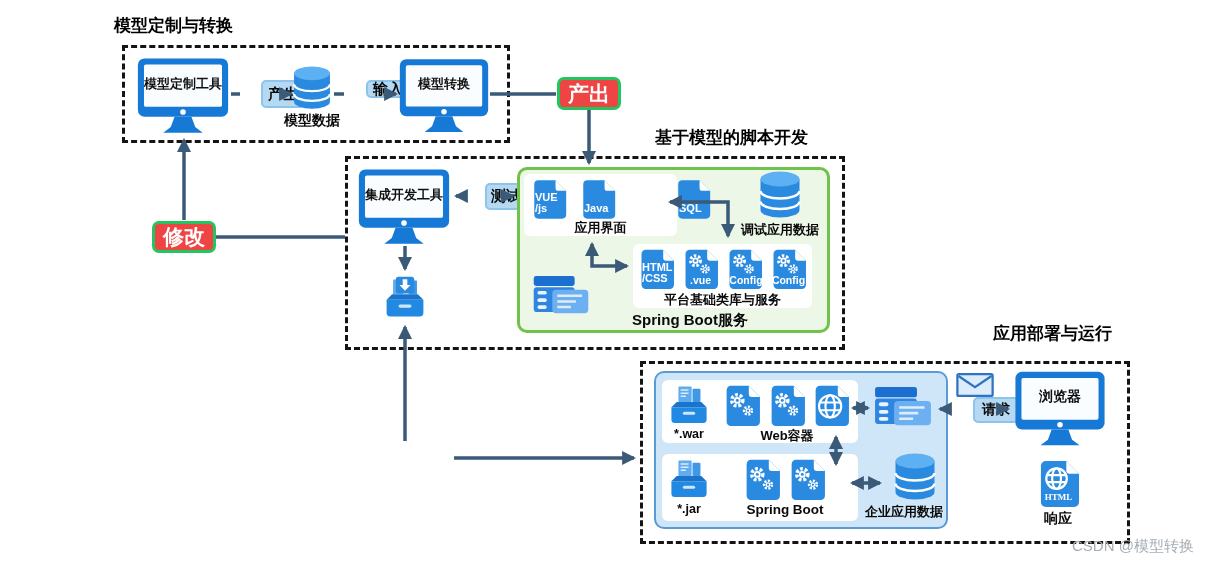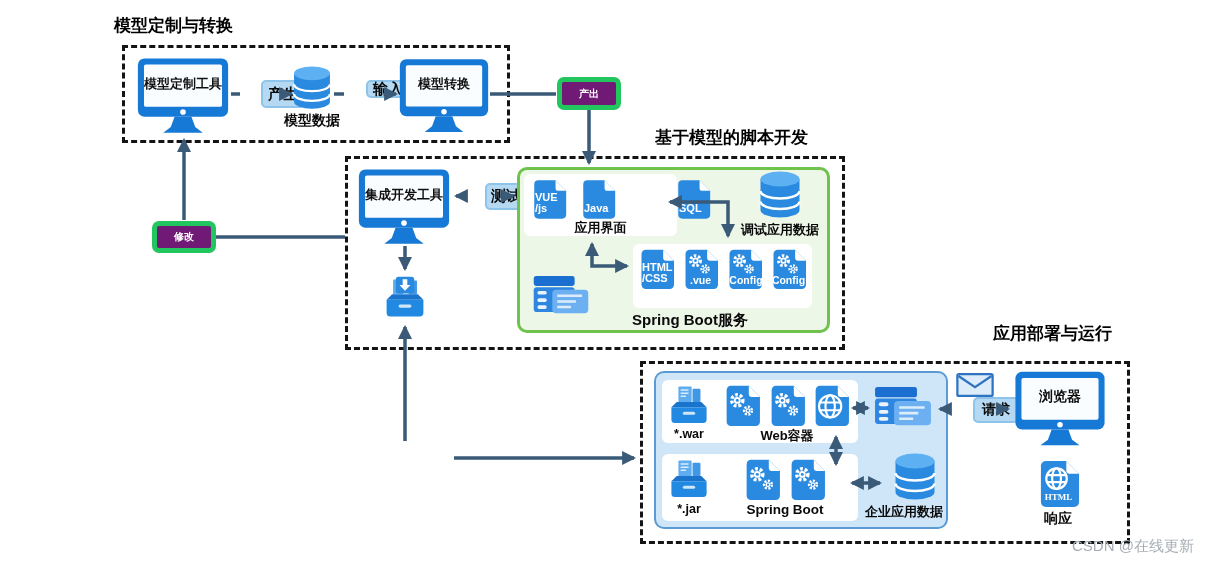--- a/index.html
+++ b/index.html
@@ -1,22 +1,22 @@
 <!DOCTYPE html>
 <html><head>
 <meta charset="utf-8">
 <style>
   html,body{margin:0;padding:0;background:#fff;}
   #canvas{position:relative;width:1228px;height:563px;background:#fff;overflow:hidden;
           font-family:"Liberation Sans","DejaVu Sans",sans-serif;}
   .title{position:absolute;font-size:17px;font-weight:bold;color:#000;white-space:nowrap;}
   .dashed{position:absolute;border:3px dashed #141414;}
   .lbl{position:absolute;font-weight:bold;color:#0a0a0a;text-align:center;white-space:nowrap;}
-  .btn-dark{position:absolute;background:#701a75;border:5px solid #22c55e;border-radius:7px;
-            color:#fff;font-weight:bold;font-size:10px;display:flex;align-items:center;
+  .btn-dark{position:absolute;background:#ef4444;border:3px solid #22c55e;border-radius:7px;
+            color:#fff;font-weight:bold;font-size:21px;display:flex;align-items:center;
             justify-content:center;box-sizing:border-box;}
   .btn-light{position:absolute;background:#b5d9f2;border:2px solid #8ec4ea;border-radius:5px;
              color:#0a0a0a;font-weight:bold;font-size:15px;display:flex;align-items:center;
              justify-content:center;box-sizing:border-box;margin-left:21px;}
   .green-box{position:absolute;background:#edf7e7;border:3px solid #6fc24b;border-radius:10px;box-sizing:border-box;}
   .blue-box{position:absolute;background:#cfe6f8;border:2px solid #5b9bd5;border-radius:10px;box-sizing:border-box;}
   .panel{position:absolute;background:#fff;border-radius:6px;}
   .monitor{position:absolute;}
   .monitor svg,.icon svg{width:100%;height:100%;display:block;}
   .mlabel{position:absolute;left:7%;right:7%;top:12%;height:46%;display:flex;align-items:center;
@@ -170,20 +170,21 @@
       <path d="M60 2 l26 26 h-19 a7 7 0 0 1 -7 -7 z" fill="#fff"></path>
       <circle cx="32" cy="28" r="12" fill="none" stroke="#fff" stroke-width="7" stroke-dasharray="6 4.2"></circle>
       <circle cx="32" cy="28" r="7.5" fill="#fff"></circle>
         <circle cx="32" cy="28" r="3.2" fill="#2a8ae0"></circle>
       <circle cx="55" cy="48" r="8.5" fill="none" stroke="#fff" stroke-width="5.5" stroke-dasharray="4.5 3.3"></circle>
       <circle cx="55" cy="48" r="5" fill="#fff"></circle>
         <circle cx="55" cy="48" r="2.2" fill="#2a8ae0"></circle>
     </svg>
     <div class="ficon-cap">Config</div>
   </div>
+  <div class="lbl" style="left:633px;top:291px;width:179px;font-size:13px;">平台基础类库与服务</div>
 
   <div class="icon" style="left:530px;top:271px;width:62px;height:46px;">
     <svg viewBox="0 0 100 74">
       <rect x="6" y="8" width="66" height="16" rx="4" fill="#1b6fd0"></rect>
       <rect x="6" y="26" width="66" height="40" rx="5" fill="#2e86e0"></rect>
       <rect x="12" y="32" width="15" height="6" rx="3" fill="#eaf4fd"></rect>
       <rect x="12" y="44" width="15" height="6" rx="3" fill="#eaf4fd"></rect>
       <rect x="12" y="55" width="15" height="6" rx="3" fill="#eaf4fd"></rect>
       <rect x="36" y="30" width="58" height="38" rx="6" fill="#6cb0f1"></rect>
       <path d="M44 40 h40 M44 49 h30 M44 58 h22" stroke="#dcecfb" stroke-width="4" fill="none"></path>
@@ -342,21 +343,21 @@
       <g stroke="#fff" fill="none" stroke-width="4.5">
         <circle cx="40" cy="38" r="21"></circle>
         <ellipse cx="40" cy="38" rx="9" ry="21"></ellipse>
         <path d="M20 31 h40 M20 45 h40"></path>
       </g>
     </svg>
     <div class="html-cap">HTML</div>
   </div>
   <div class="lbl" style="left:1030px;top:510px;width:56px;font-size:14px;">响应</div>
 
-  <div class="watermark" style="left:1072px;top:537px;">CSDN @在线更新</div>
+  <div class="watermark" style="left:1072px;top:537px;">CSDN @模型转换</div>
 
   <svg class="overlay" width="1228" height="563">
     <defs>
       <marker id="ah" viewBox="0 0 10 10" refX="8.5" refY="5" markerWidth="4" markerHeight="4" orient="auto-start-reverse">
         <path d="M0 0 L10 5 L0 10 z" fill="#3a5a78"></path>
       </marker>
     </defs>
     <g stroke="#3a5a78" stroke-width="3.5" fill="none">
       <path d="M231 94 H240"></path>
       <path d="M284 94 L291 94" marker-end="url(#ah)"></path>

